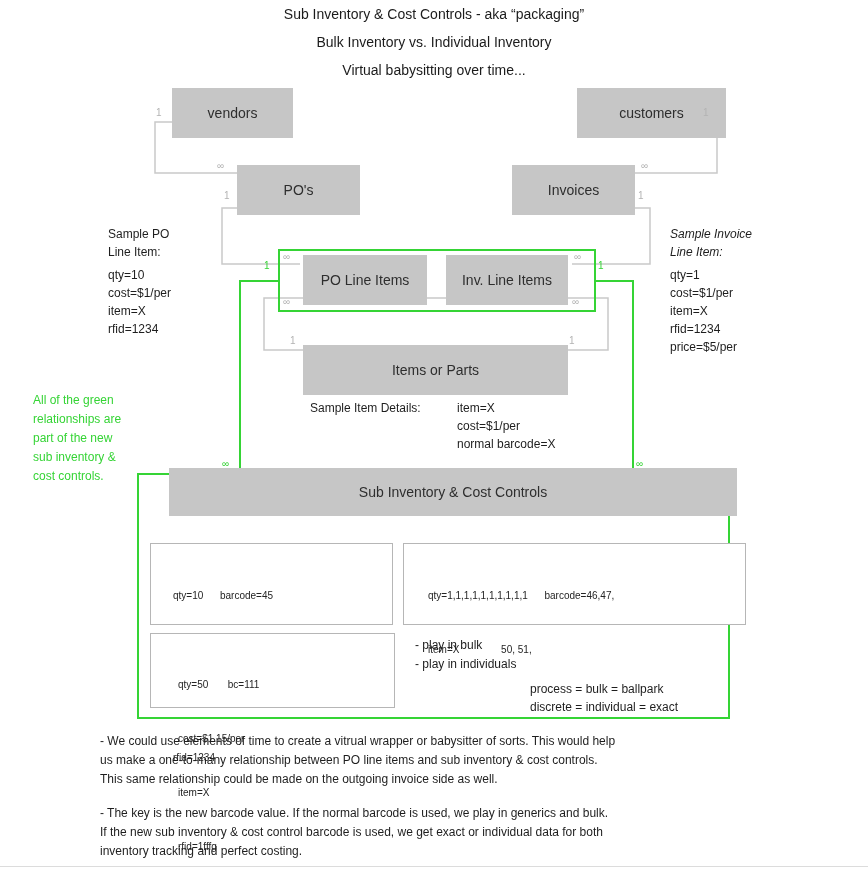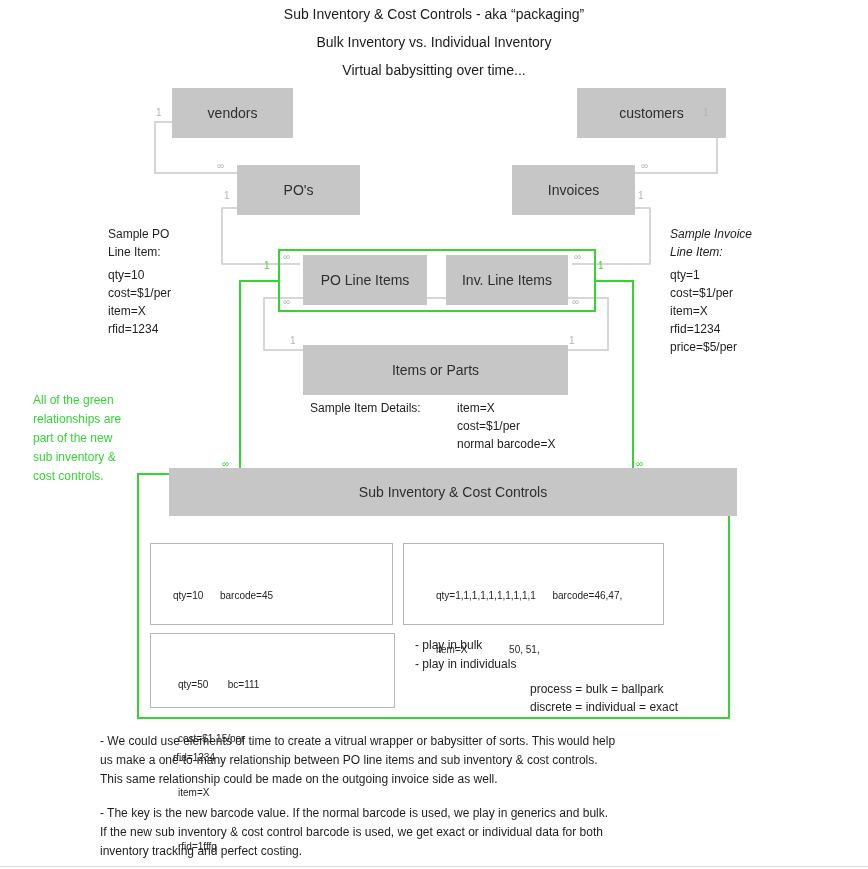--- a/index.html
+++ b/index.html
@@ -64,21 +64,21 @@
   <div class="gbox" style="left:137px;top:473px;width:589px;height:242px;"></div>
 
   <div class="ebox" style="left:150px;top:468px;width:568px;height:48px;margin-left:19px;">Sub Inventory &amp; Cost Controls</div>
 
   <div class="wbox" style="left:150px;top:543px;width:243px;height:82px;padding:7px 0 0 22px;box-sizing:border-box;">
     <div>qty=10      barcode=45</div>
     <div>cost=$1/per</div>
     <div>item=X</div>
     <div>rfid=1234</div>
   </div>
-  <div class="wbox" style="left:403px;top:543px;width:261px;height:82px;padding:7px 0 0 32px;box-sizing:border-box;">
+  <div class="wbox" style="left:403px;top:543px;width:343px;height:82px;padding:7px 0 0 24px;box-sizing:border-box;">
     <div>qty=1,1,1,1,1,1,1,1,1,1      barcode=46,47,</div>
     <div>item=X               50, 51,</div>
   </div>
   <div class="wbox" style="left:150px;top:633px;width:245px;height:75px;padding:6px 0 0 27px;box-sizing:border-box;">
     <div>qty=50       bc=111</div>
     <div>cost=$1.15/per</div>
     <div>item=X</div>
     <div>rfid=1fffg</div>
   </div>
 

